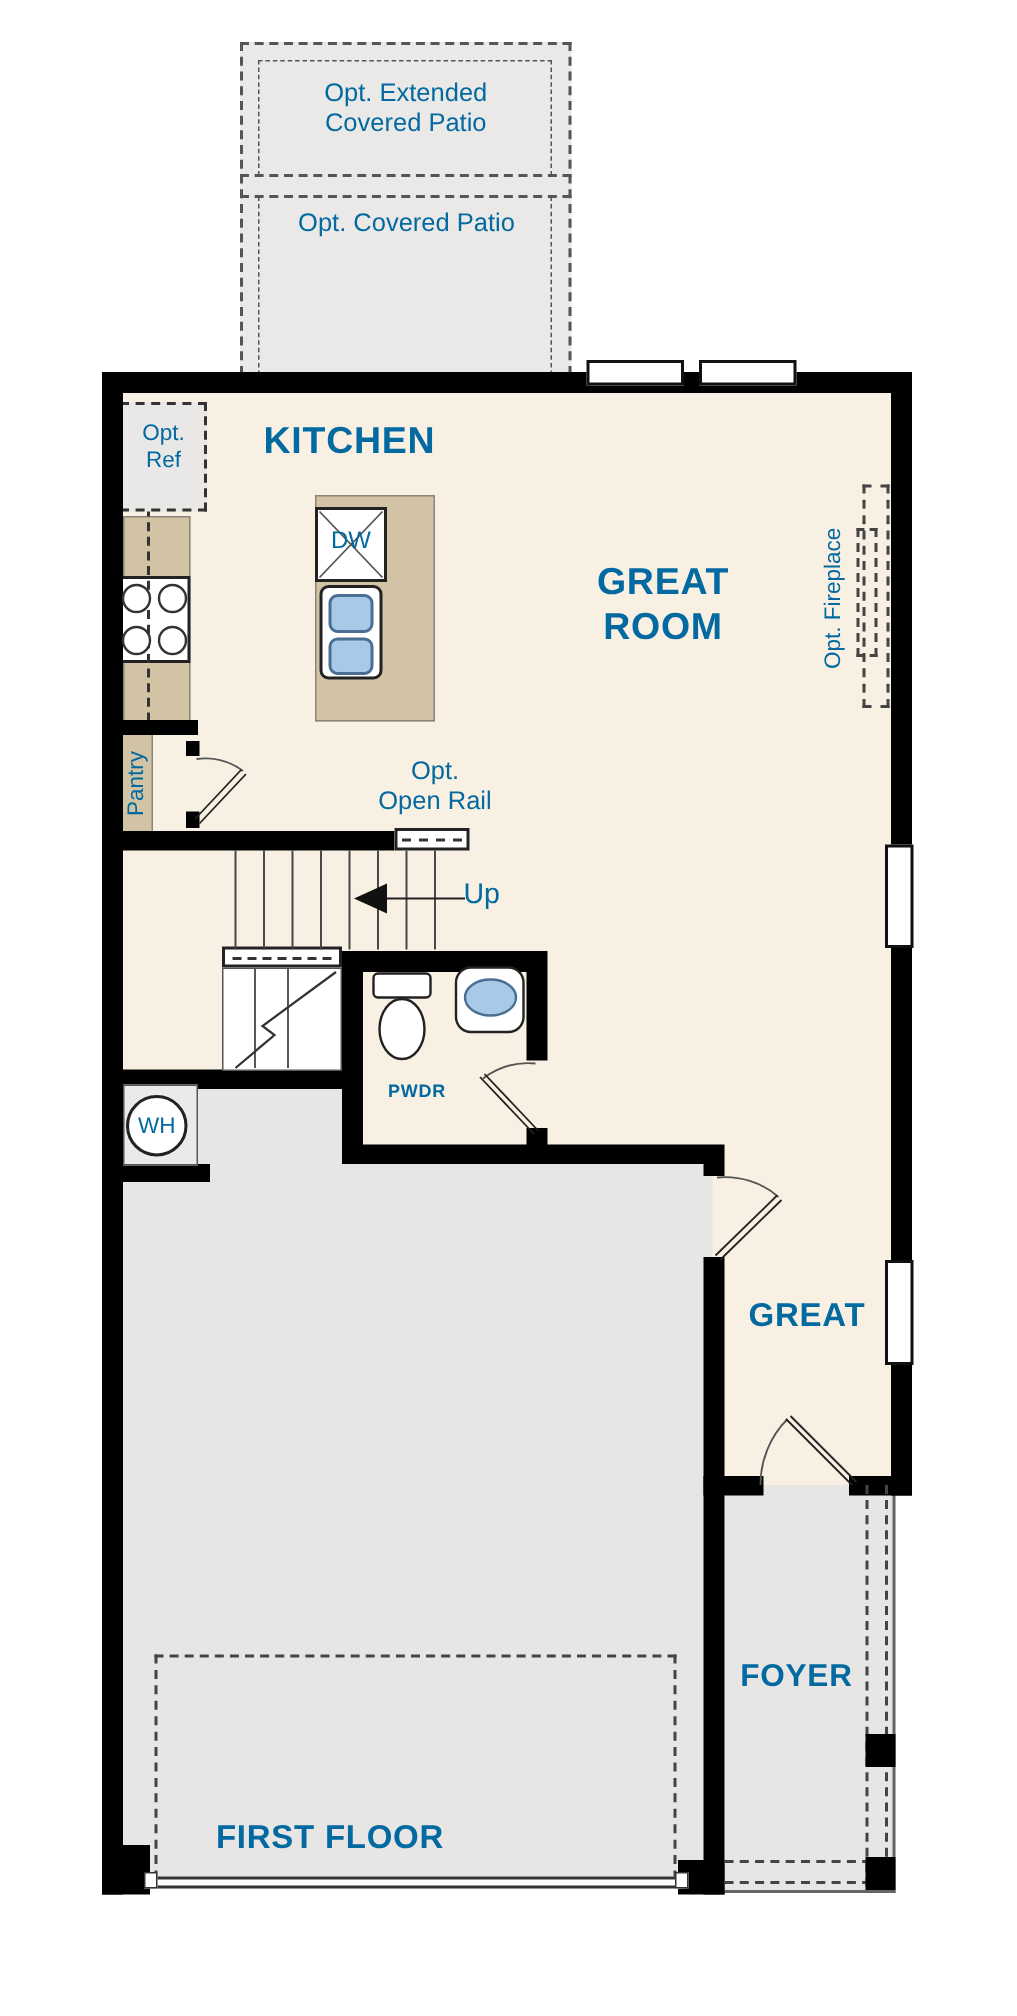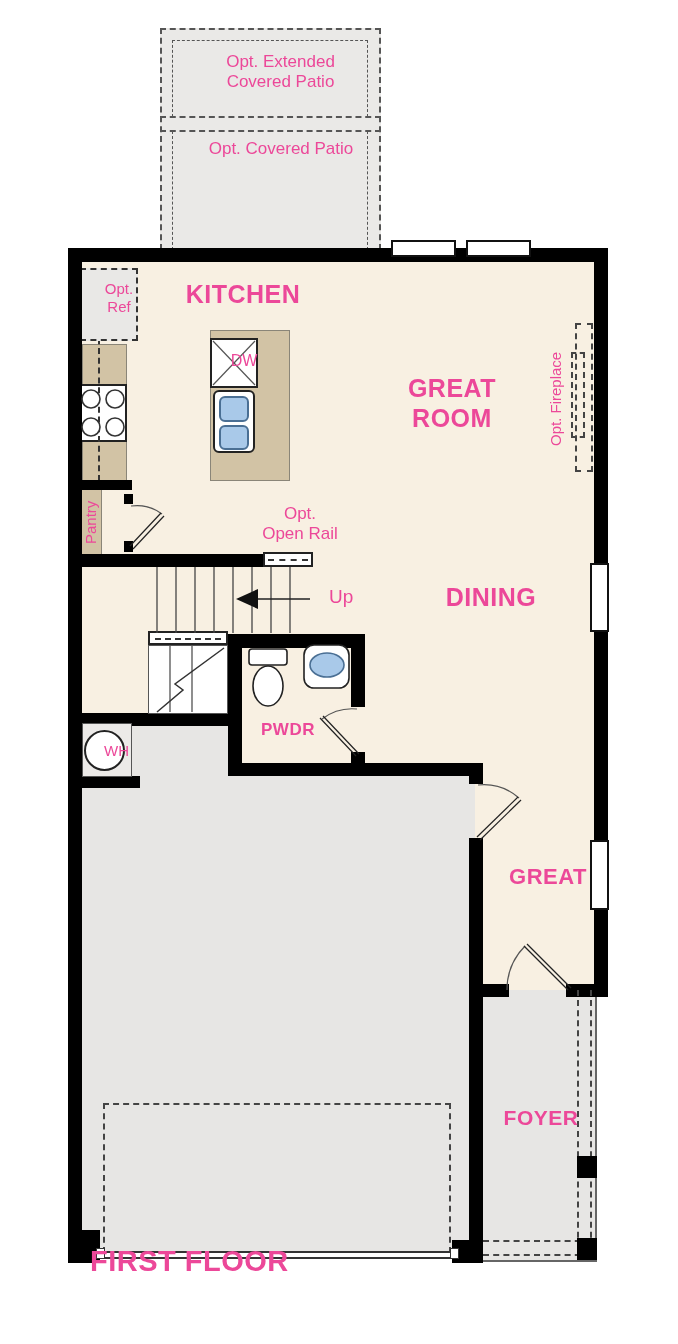--- a/index.html
+++ b/index.html
@@ -1,21 +1,21 @@
 <!DOCTYPE html>
 <html><head>
 <meta charset="utf-8">
 <style>
   html,body{margin:0;padding:0;background:#ffffff;}
   .plan{position:relative;width:678px;height:1344px;background:#ffffff;overflow:hidden;
         font-family:"Liberation Sans", sans-serif;color:#111;}
   .abs{position:absolute;box-sizing:border-box;}
   .wall{position:absolute;box-sizing:border-box;background:#000;}
   .label{position:absolute;box-sizing:border-box;white-space:pre-line;text-align:center;
-         color:#ec4899;line-height:1.18;padding-left:20px;}
+         color:#0369a1;line-height:1.18;}
   .room{font-weight:bold;letter-spacing:.5px;}
   .vtext{writing-mode:vertical-rl;transform:rotate(180deg);text-align:center;}
   .rail{position:absolute;box-sizing:border-box;background:#fff;border:2px solid #222;}
   .rail .dash{position:absolute;left:6%;right:6%;top:45%;border-top:2px dashed #333;}
   .win{position:absolute;box-sizing:border-box;background:#fff;border:2px solid #111;}
   svg{position:absolute;left:0;top:0;}
 </style>
 </head>
 <body>
 
@@ -167,25 +167,24 @@
     </g>
   </svg>
 
   <div class="label" style="left:160px;top:52px;width:221px;font-size:17px;">Opt. Extended
 Covered Patio</div>
   <div class="label" style="left:160px;top:139px;width:222px;font-size:17px;">Opt. Covered Patio</div>
 
   <div class="label room" style="left:362px;top:374px;width:160px;font-size:25px;">GREAT
 ROOM</div>
   <div class="label room" style="left:153px;top:280px;width:160px;font-size:25px;">KITCHEN</div>
-  <div class="label room" style="left:401px;top:583px;width:160px;font-size:25px;">DINING</div>
-  <div class="label room" style="left:238px;top:720px;width:80px;font-size:17px;">PWDR</div>
+  <div class="label room" style="left:238px;top:720px;width:80px;font-size:12px;">PWDR</div>
   <div class="label room" style="left:478px;top:864px;width:120px;font-size:22px;">GREAT</div>
   <div class="label room" style="left:471px;top:1106px;width:120px;font-size:21px;">FOYER</div>
-  <div class="label room" style="left:70px;top:1244px;width:300px;font-size:29px;text-align:left;">FIRST FLOOR</div>
+  <div class="label room" style="left:70px;top:1212px;width:300px;font-size:22px;text-align:center;">FIRST FLOOR</div>
 
   <div class="label" style="left:80px;top:280px;width:58px;font-size:15px;">Opt.
 Ref</div>
   <div class="label" style="left:215px;top:504px;width:150px;font-size:17px;">Opt.
 Open Rail</div>
   <div class="label" style="left:309px;top:586px;width:44px;font-size:19px;text-align:left;">Up</div>
   <div class="label" style="left:210px;top:352px;width:48px;font-size:16px;">DW</div>
   <div class="label" style="left:84px;top:742px;width:41px;font-size:15px;">WH</div>
   <div class="label vtext" style="left:80px;top:488px;width:22px;height:68px;font-size:15px;line-height:22px;">Pantry</div>
   <div class="label vtext" style="left:544px;top:328px;width:24px;height:142px;font-size:15px;line-height:24px;">Opt. Fireplace</div>

